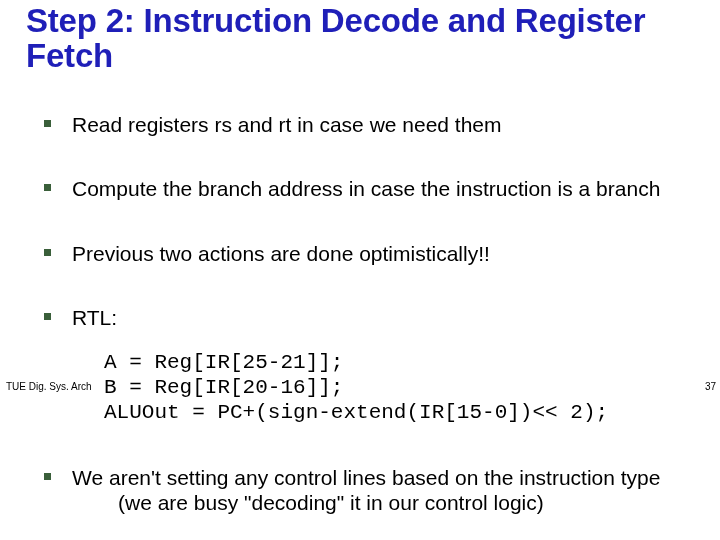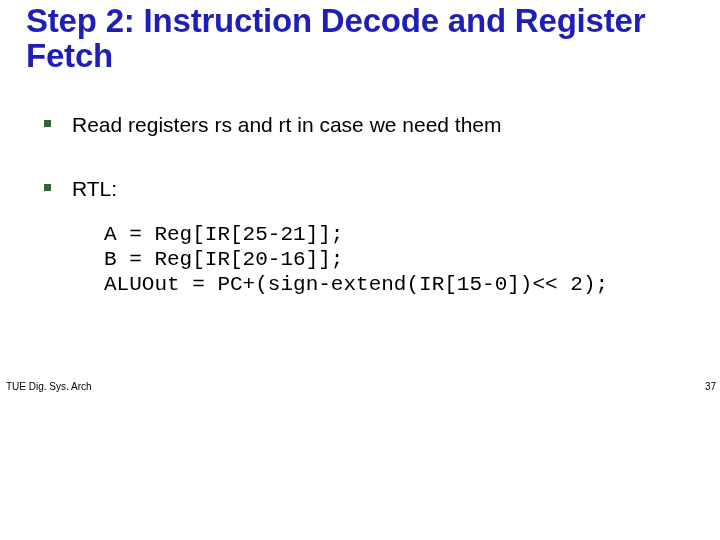--- a/index.html
+++ b/index.html
@@ -79,24 +79,32 @@
 </style>
 </head>
 <body>
 
 <div class="slide">
 
   <h1 class="title">Step 2:  Instruction Decode and Register Fetch</h1>
 
   <ul class="bullets">
     <li><span>Read registers rs and rt in case we need them</span></li>
+    <li><span>Compute the branch address in case the instruction is a branch</span></li>
+    <li><span>Previous two actions are done optimistically!!</span></li>
     <li><span>RTL:</span></li>
   </ul>
 
   <div class="code-block">A = Reg[IR[25-21]];
 B = Reg[IR[20-16]];
 ALUOut = PC+(sign-extend(IR[15-0])&lt;&lt; 2);</div>
 
+  <ul class="bullets second">
+    <li>
+      <span>We aren't setting any control lines based on the instruction type</span>
+      <span class="sub-indent">(we are busy "decoding" it in our control logic)</span>
+    </li>
+  </ul>
 
   <div class="footer-left">TUE Dig. Sys. Arch</div>
   <div class="footer-right">37</div>
 
 </div>
 
 </body></html>

